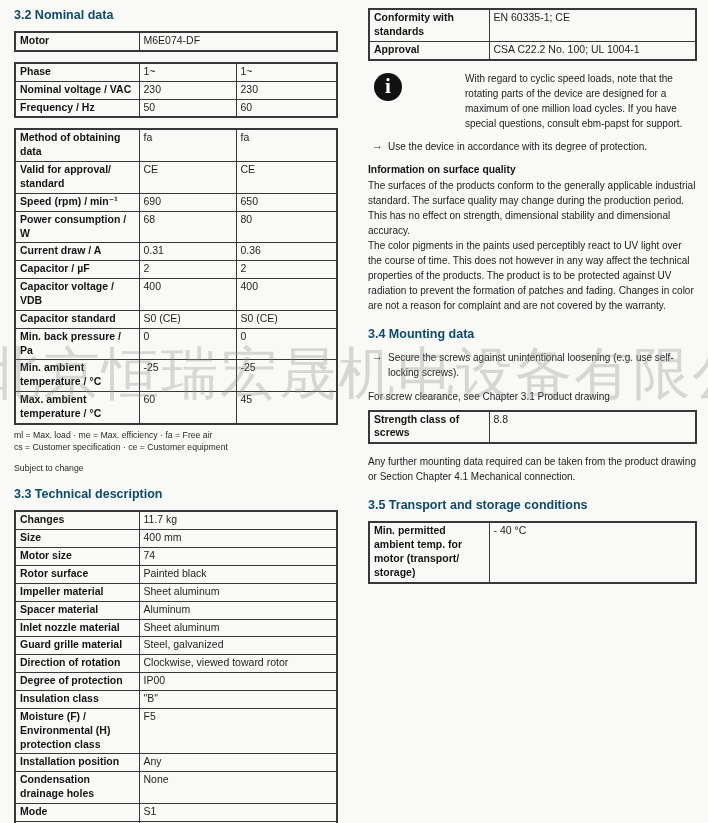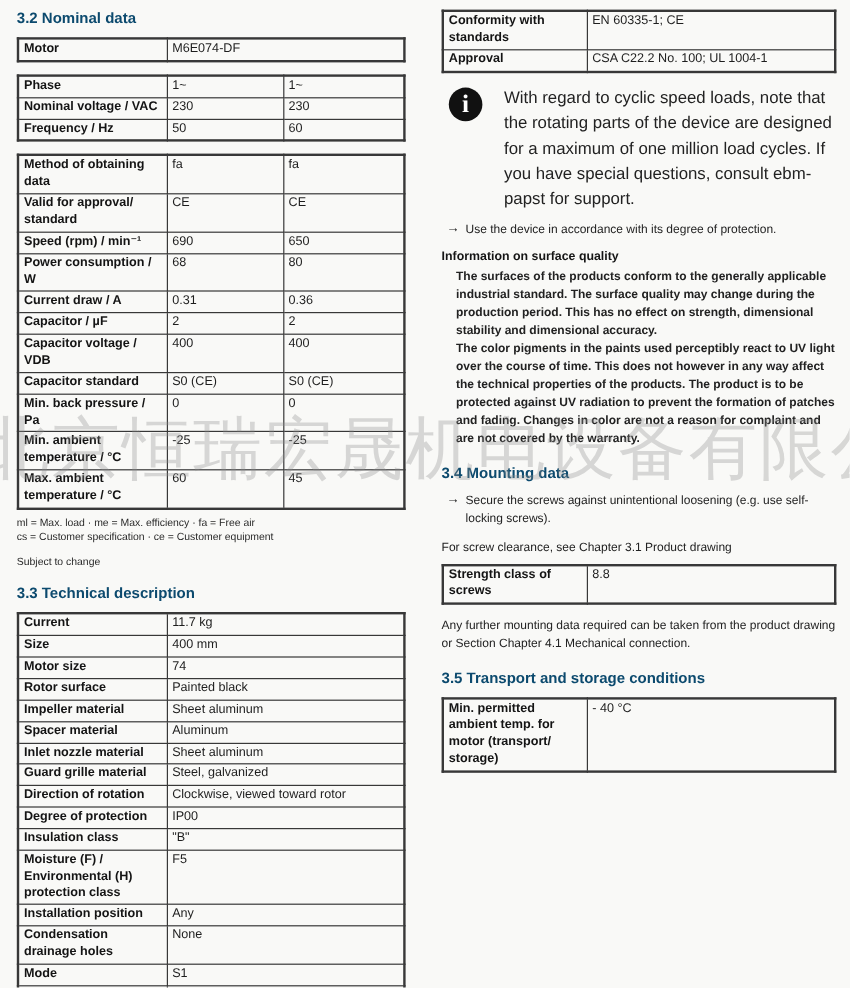--- a/index.html
+++ b/index.html
@@ -62,23 +62,22 @@
   .subject{
     font-size:8.7px;
     color:#2a2a2a;
     margin-top:10px;
     margin-bottom:2px;
   }
 
   .para{
     font-size:10px;
     line-height:1.5;
-    margin:0 0 8px 12px;
+    margin:0 0 8px 0;
     color:#222;
-    font-weight:bold;
   }
   .para-title{
     font-size:10.3px;
     font-weight:bold;
     margin:10px 0 3px 0;
     color:#151515;
   }
 
   .info-block{
     display:flex;
@@ -91,23 +90,24 @@
     border-radius:50%;
     color:#fff;
     font-family:"Liberation Serif","DejaVu Serif",serif;
     font-weight:bold;
     font-size:21px;
     line-height:26px;
     text-align:center;
     margin:2px 18px 0 6px;
   }
   .info-text{
-    font-size:14px;
+    font-size:10px;
     line-height:1.5;
     color:#222;
+    margin-left:45px;
   }
 
   .bullet{
     display:flex;
     margin:2px 0 9px 0;
   }
   .bullet .arrow{
     flex:0 0 16px;
     font-size:11px;
     font-weight:bold;
@@ -264,21 +264,21 @@
 
     <div class="sec-title mt">3.3 Technical description</div>
 
     <table>
       <colgroup>
           <col class="c-lbl">
           <col>
         </colgroup>
       <tbody>
           <tr>
-        <td class="lbl">Current</td>
+        <td class="lbl">Changes</td>
         <td>11.7 kg</td>
       </tr>
       <tr>
         <td class="lbl">Size</td>
         <td>400 mm</td>
       </tr>
       <tr>
         <td class="lbl">Motor size</td>
         <td>74</td>
       </tr>

